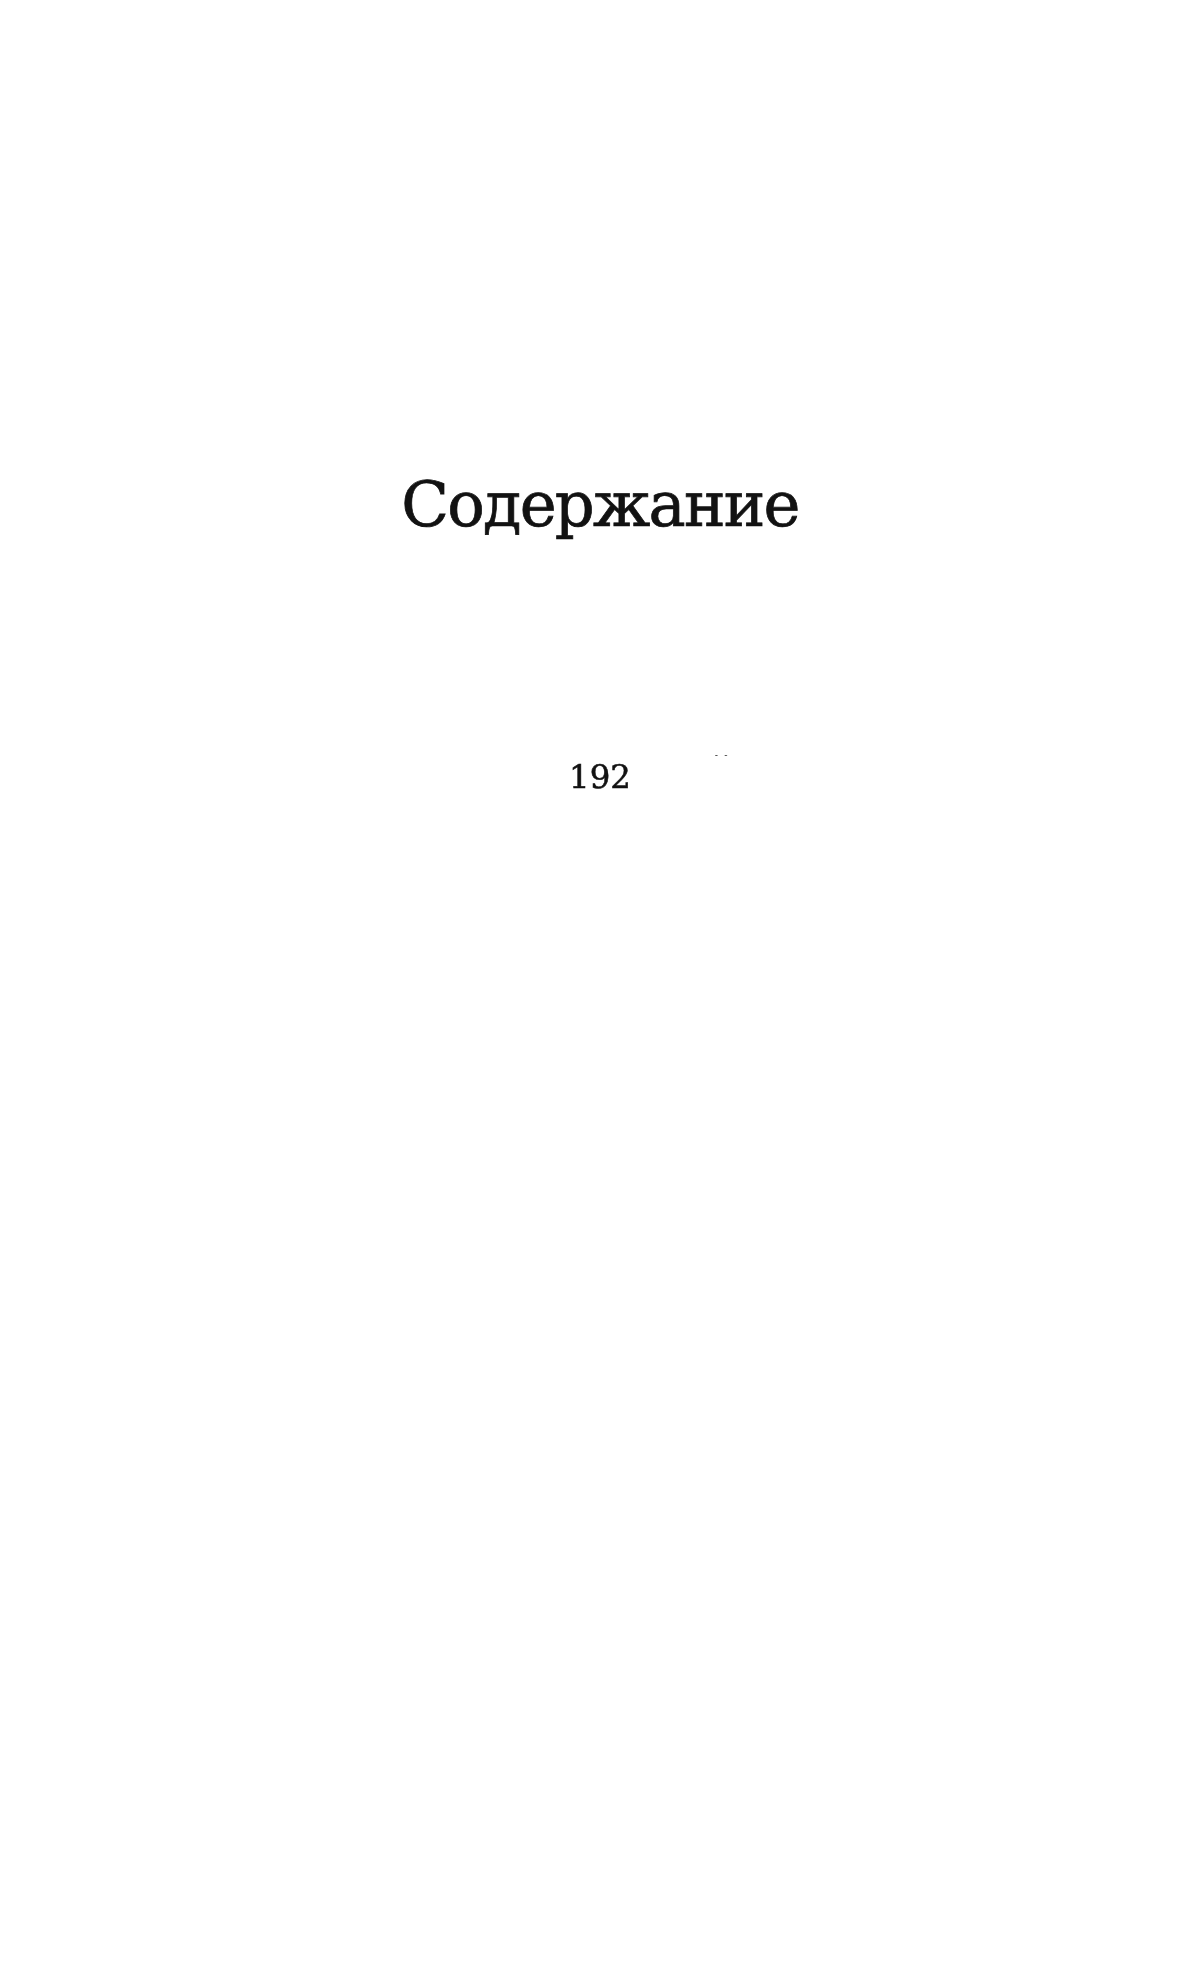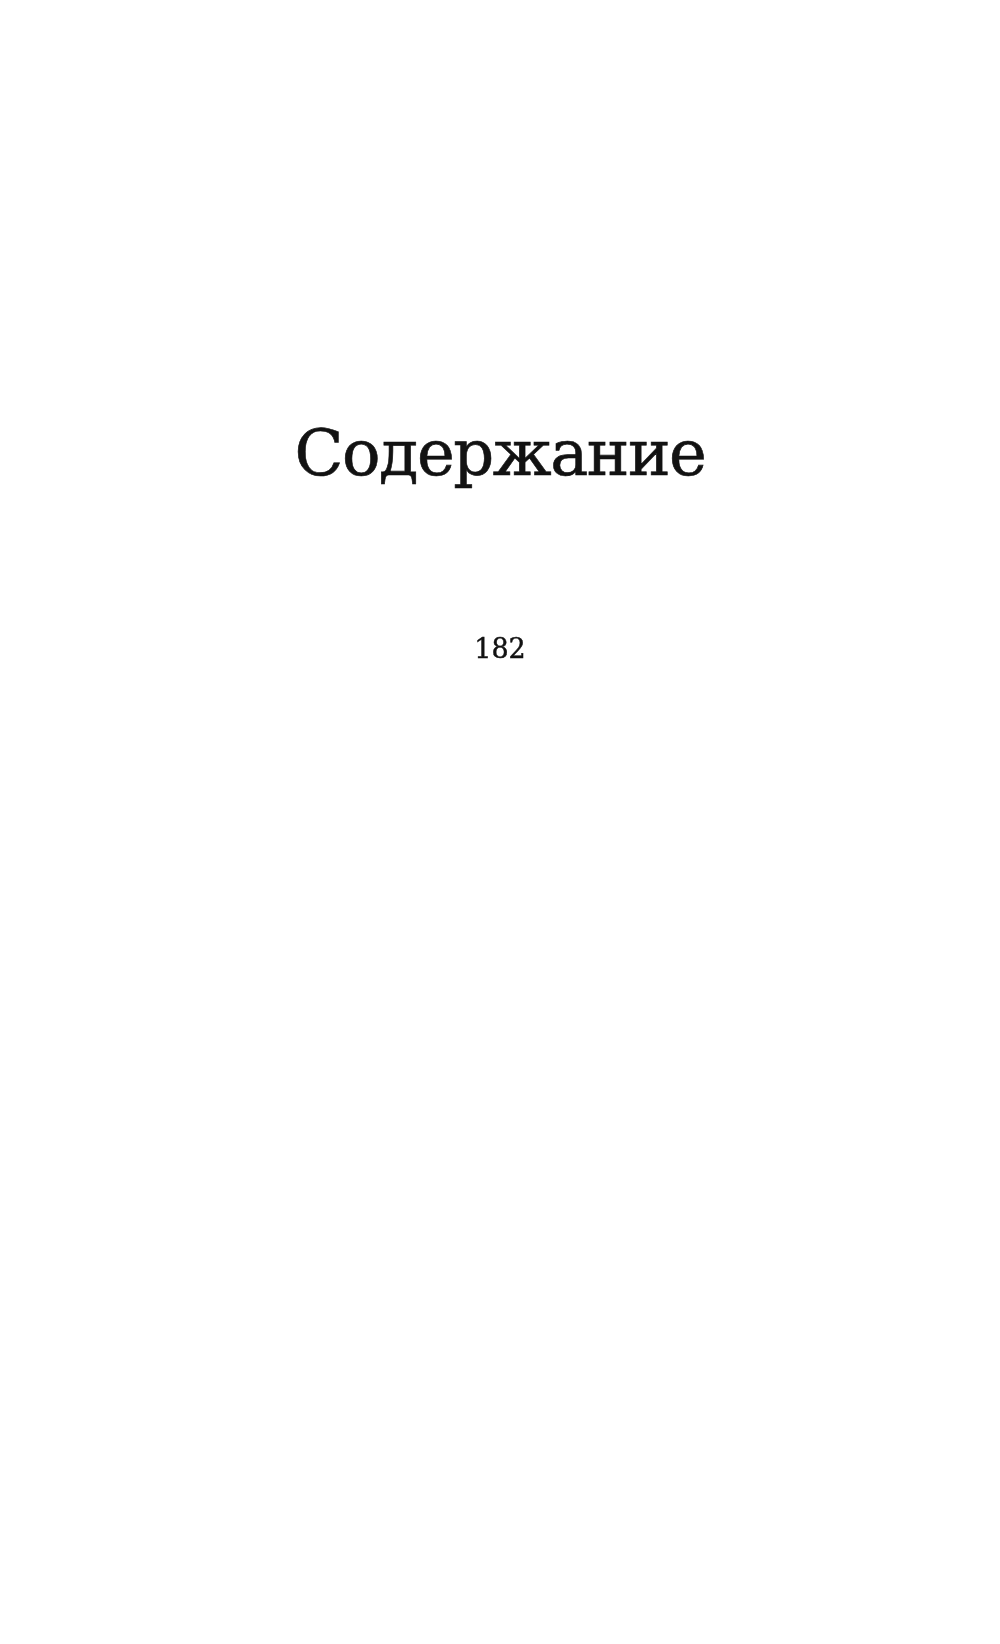--- a/index.html
+++ b/index.html
@@ -15,26 +15,26 @@
     font-family: "DejaVu Serif", "Liberation Serif", serif;
     color: #121212;
   }
   .page {
     position: absolute;
     inset: 0;
     background: #ffffff;
   }
   .title {
     position: absolute;
-    top: 424px;
+    top: 392px;
     left: 0;
     width: 1000px;
     margin: 0;
     text-align: center;
-    font-size: 64px;
+    font-size: 52px;
     line-height: 58px;
     font-weight: 400;
     letter-spacing: -1.5px;
     -webkit-text-stroke: 0.6px #121212;
   }
   .toc {
     position: absolute;
     top: 630px;
     left: 0;
     width: 1000px;
@@ -80,15 +80,15 @@
       <div class="entry page">59</div>
       <div class="entry chapter">II. ПЕРВЫЕ ОПЫТЫ ТЕОРИИ</div>
       <div class="entry page">74</div>
       <div class="entry section">В стране кошмаров и больших пальцев ног</div>
       <div class="entry page">76</div>
       <div class="entry section">Переходные концепты: агрессия, крик, эксцесс</div>
       <div class="entry page">85</div>
       <div class="entry section">Божества скотобоен</div>
       <div class="entry page">94</div>
       <div class="entry section">Гетерогенное и модели инакового</div>
-      <div class="entry page">182</div>
+      <div class="entry page">192</div>
     </div>
 </div>
 
 </body></html>

